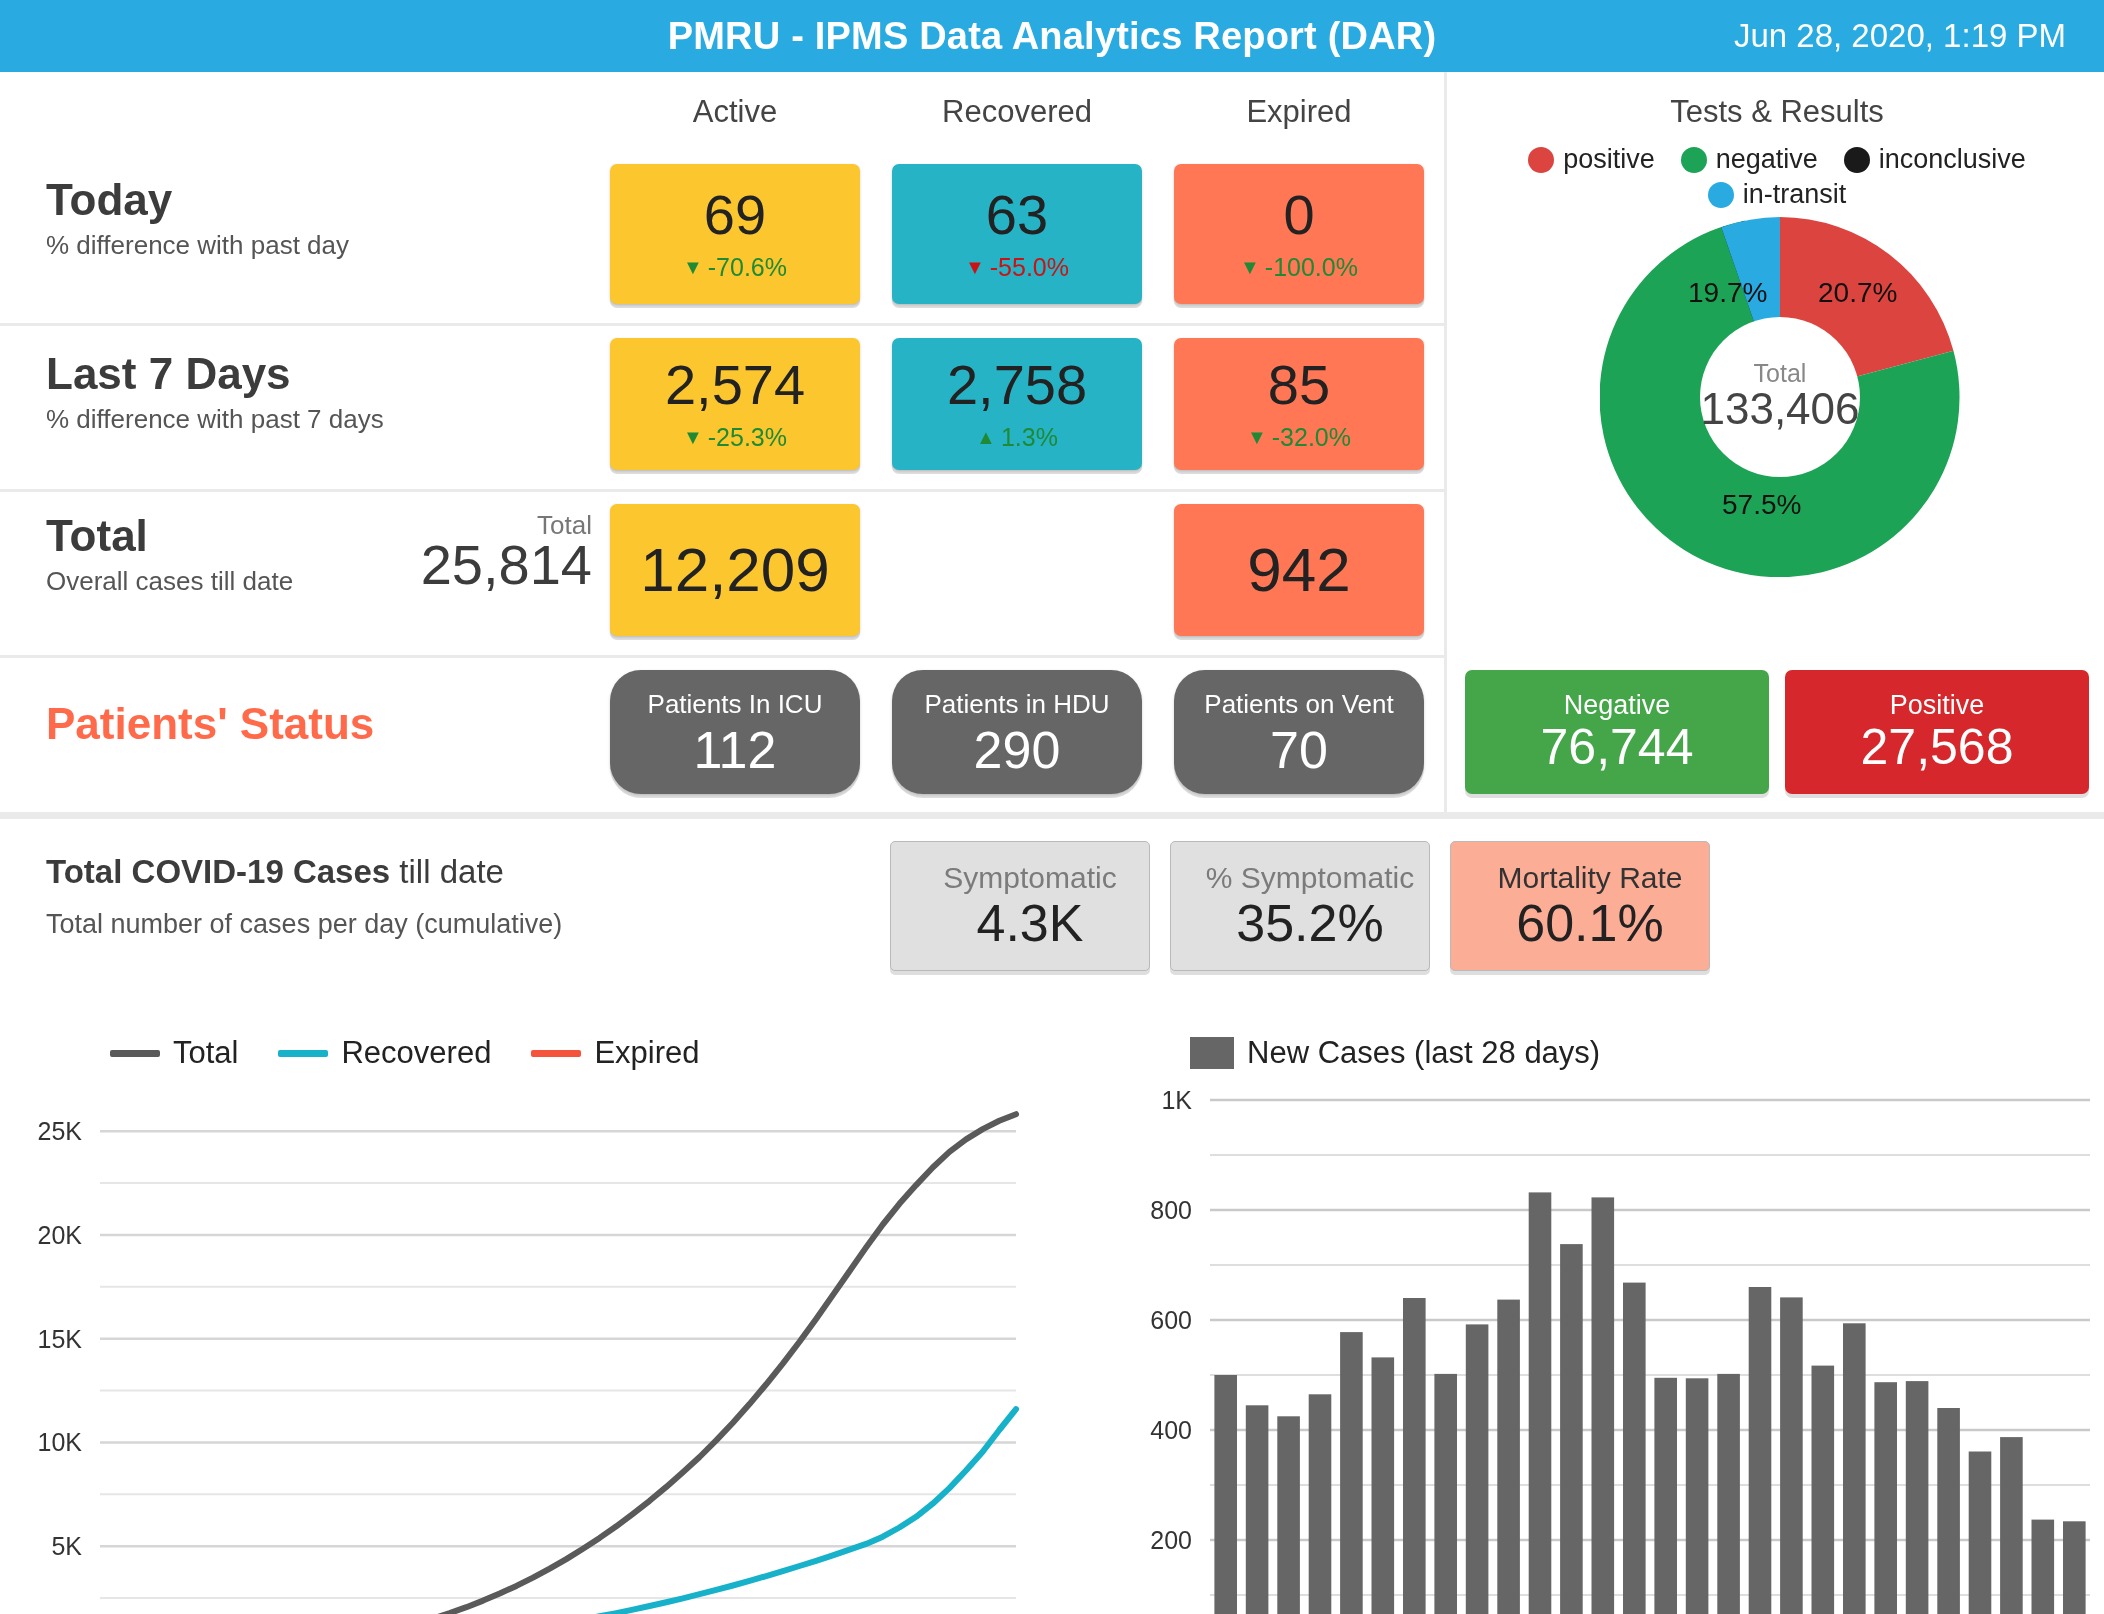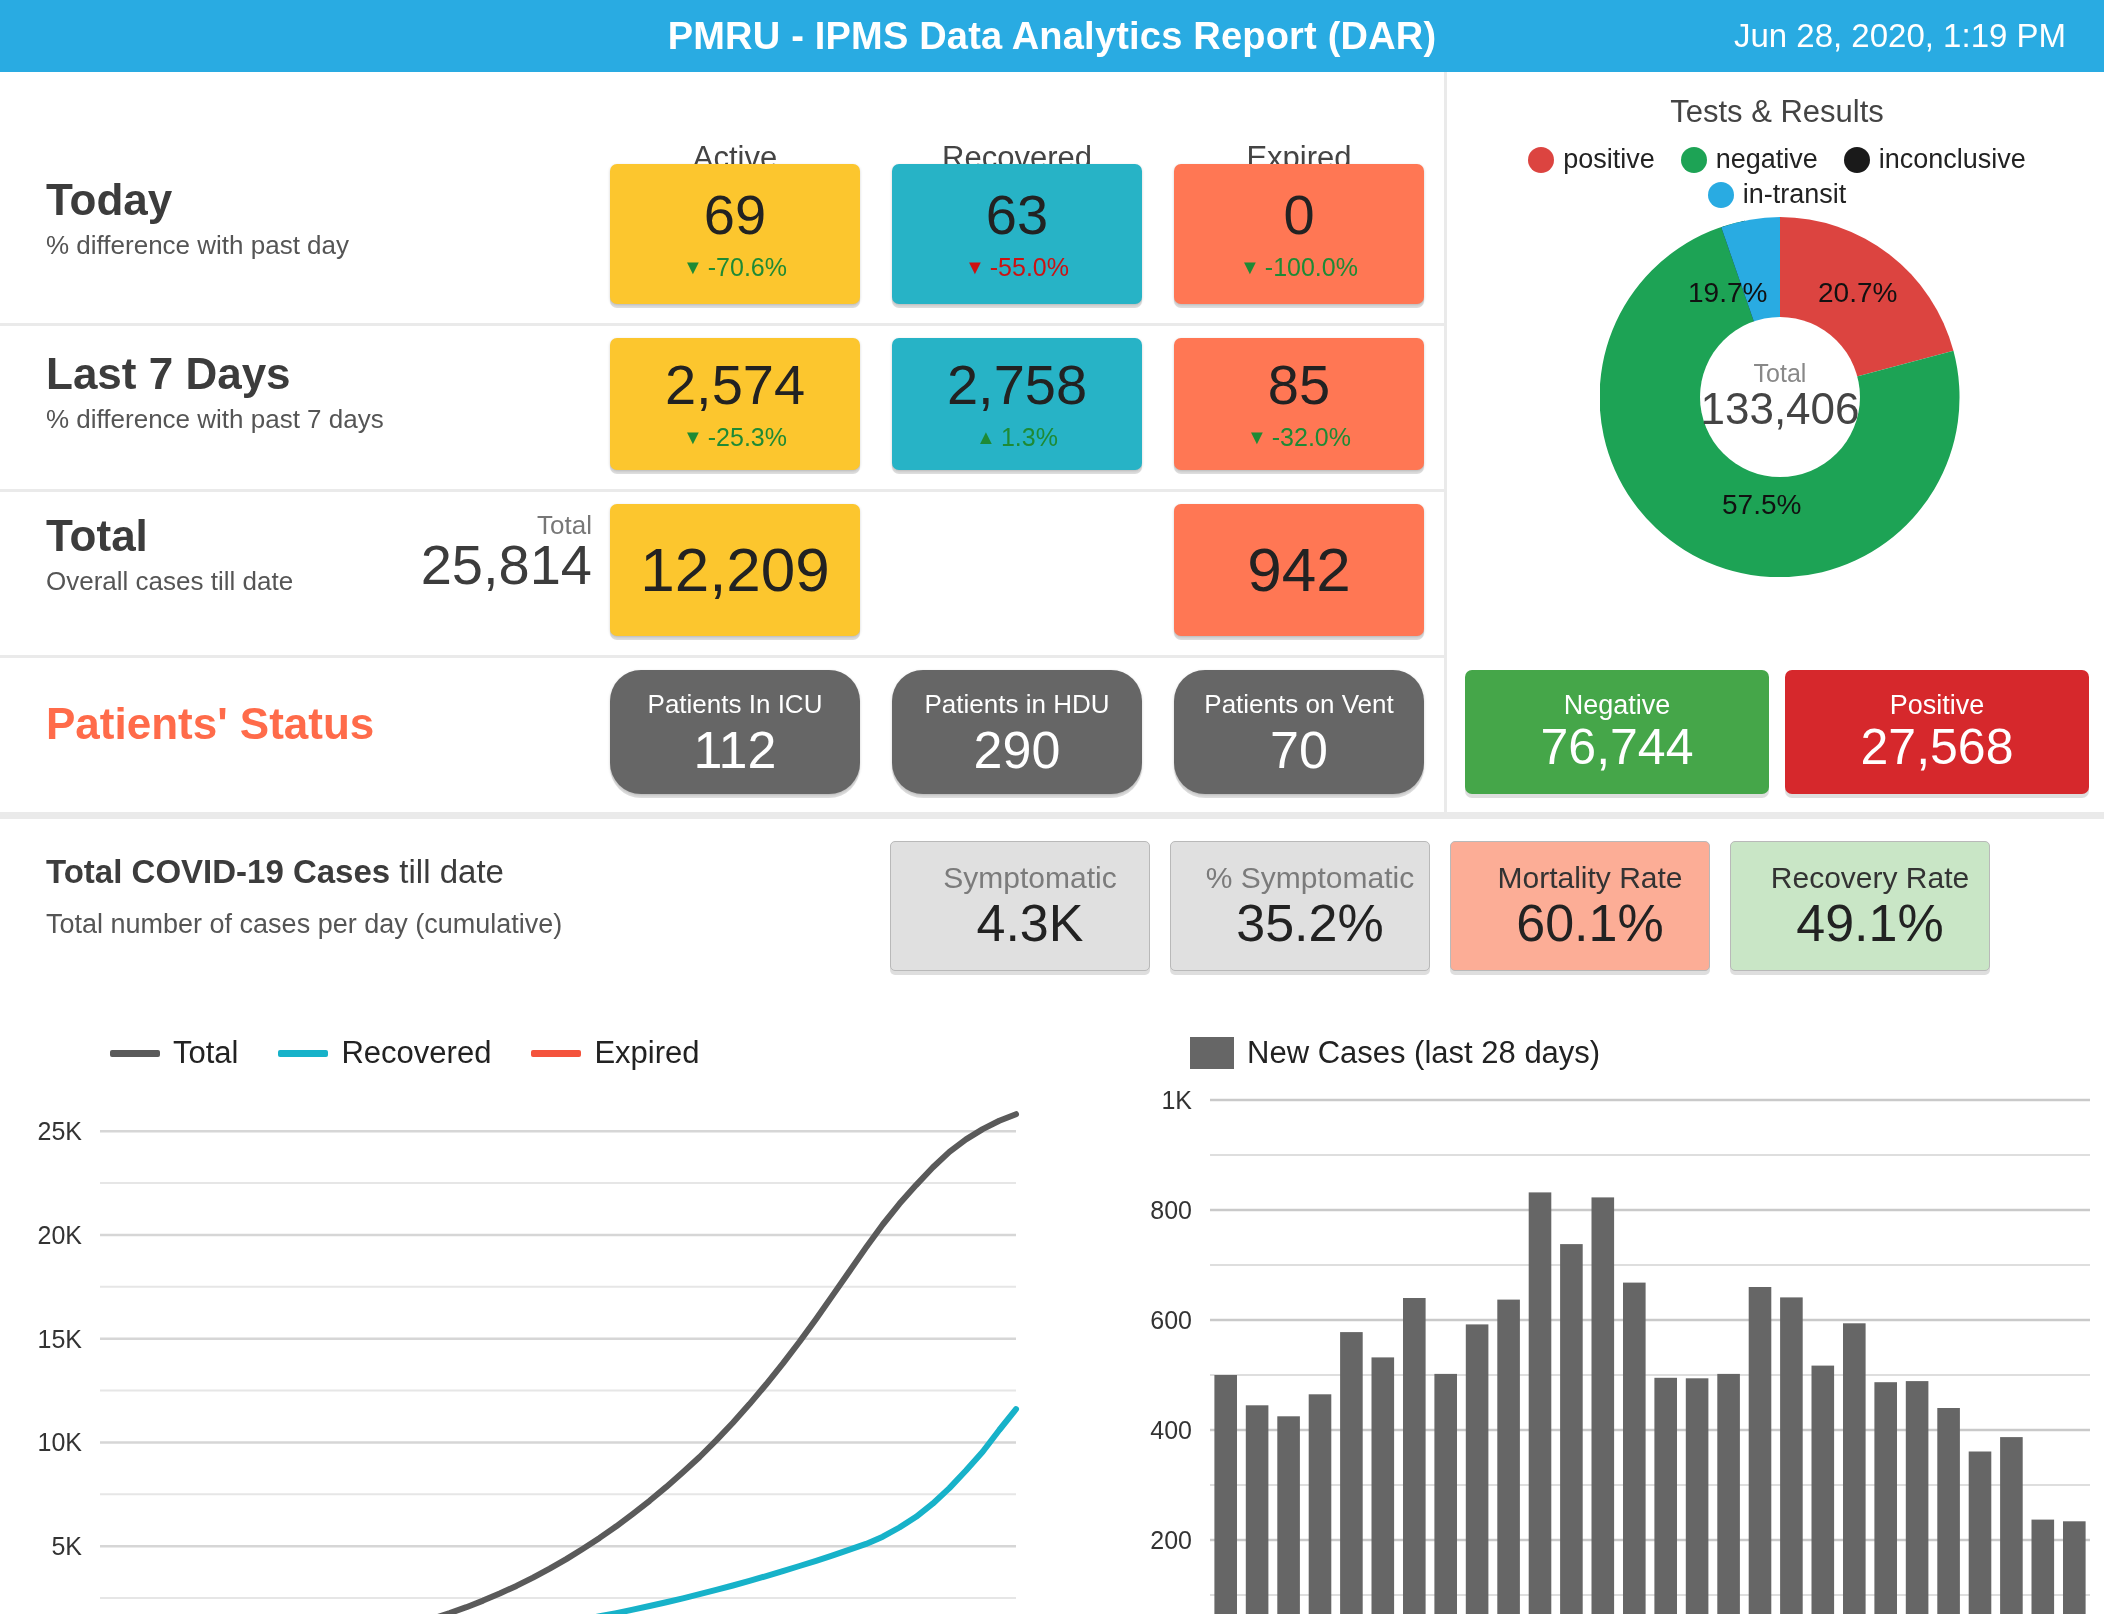--- a/index.html
+++ b/index.html
@@ -26,21 +26,21 @@
     font-size: 33px; color: #fff;
   }
 
   
   .upper { position: absolute; left:0; top:72px; width:2104px; height:740px; }
   .upper-left { position:absolute; left:0; top:0; width:1444px; height:740px; }
   .upper-right { position:absolute; left:1444px; top:0; width:660px; height:740px;
                  border-left: 3px solid #eaeaea; }
 
   
-  .col-headers { position:absolute; top:22px; left:0; width:1579px; height:56px;margin-top:46px; }
+  .col-headers { position:absolute; top:22px; left:0; width:1579px; height:56px; }
   .col-head { position:absolute; top:0; width:250px; text-align:center;
               font-size:31px; color:#444; }
   .col-head.c1 { left: 610px; }
   .col-head.c2 { left: 892px; }
   .col-head.c3 { left: 1174px; }
 
   
   .metric-row { position:absolute; left:0; width:1444px; border-bottom:3px solid #eaeaea; }
   .row-today   { top: 70px;  height: 184px; }
   .row-week    { top: 254px; height: 166px; }
@@ -339,24 +339,20 @@
         <div class="kpi-lab">Symptomatic</div>
         <div class="kpi-val">4.3K</div>
       </div>
       <div class="kpi kpi-grey">
         <div class="kpi-lab">% Symptomatic</div>
         <div class="kpi-val">35.2%</div>
       </div>
       <div class="kpi kpi-pink">
         <div class="kpi-lab">Mortality Rate</div>
         <div class="kpi-val">60.1%</div>
-      </div>
-      <div class="kpi kpi-green">
-        <div class="kpi-lab">Recovery Rate</div>
-        <div class="kpi-val">49.1%</div>
       </div>
     </div>
   </div>
 
   <div class="charts">
 
     <div class="chart-box chart-left">
       <div class="chart-legend">
         <div class="cl-item">
           <span class="cl-line" style="background:#5A5A5A"></span>

